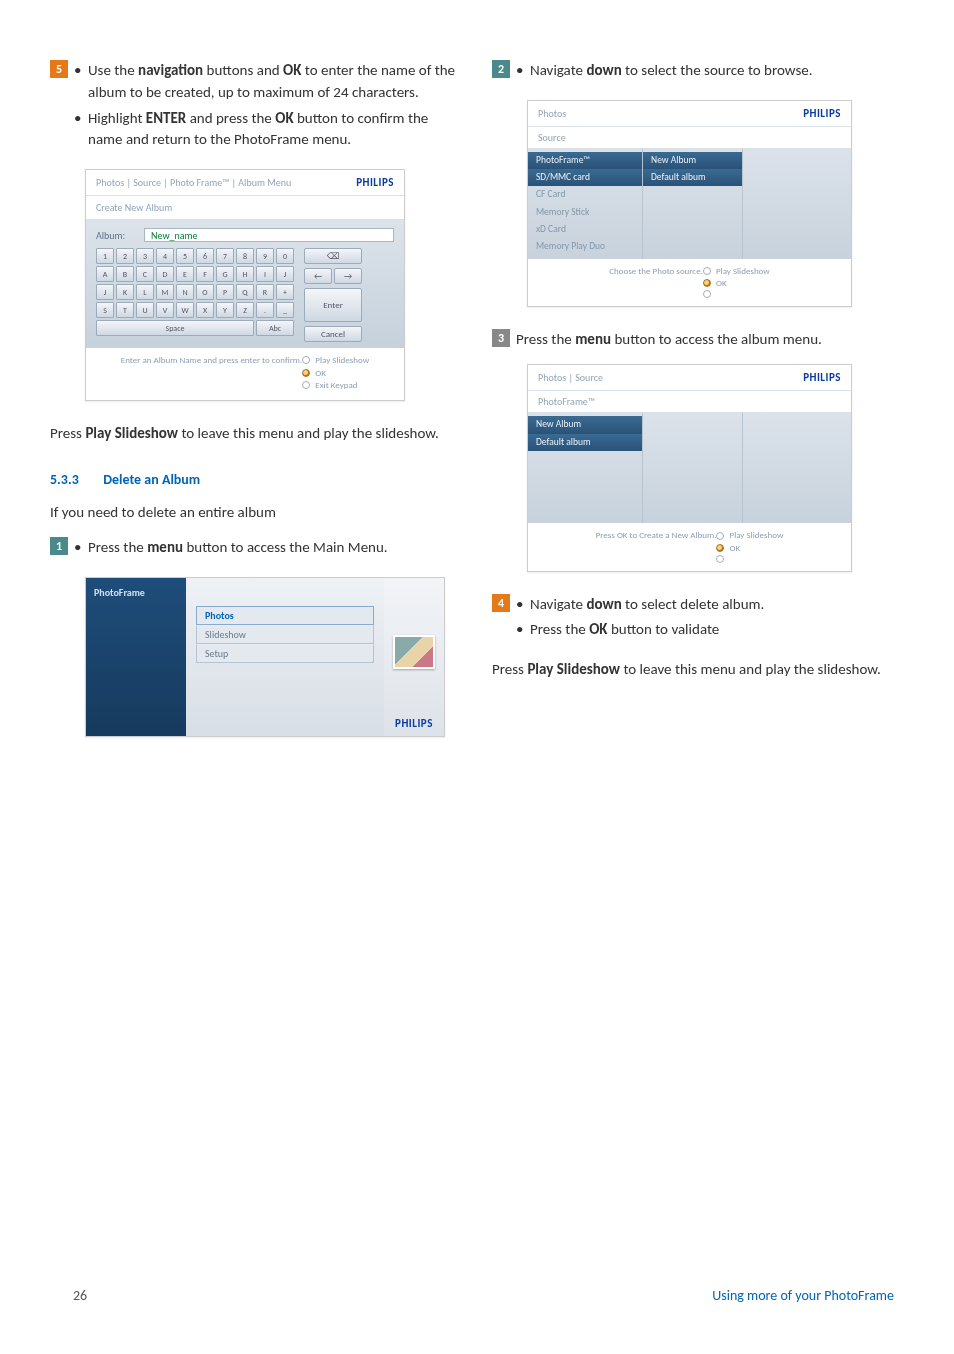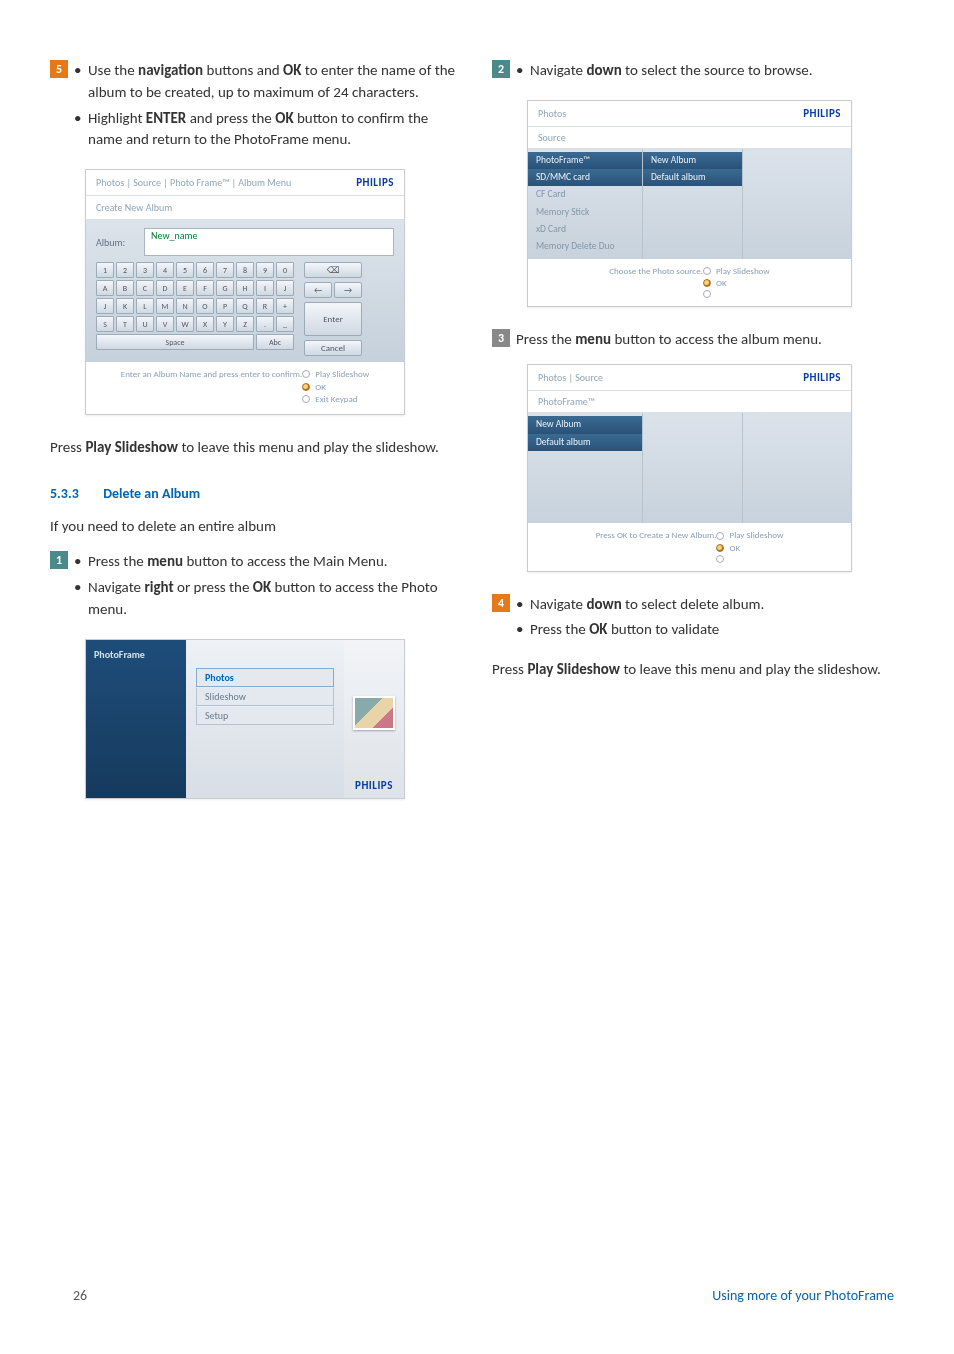--- a/index.html
+++ b/index.html
@@ -19,39 +19,39 @@
   strong { font-weight: bold; }
   .screenshot { background: #fff; border: 1px solid #ccc; margin: 12px 0 22px 35px; font-size: 10px; box-shadow: 0 1px 2px rgba(0,0,0,0.08); }
   .ss-brand { color: #0a3c9e; font-weight: 900; letter-spacing: 0.5px; font-size: 11px; }
   
   .ss-keypad { width: 320px; }
   .ss-kp-head { display:flex; justify-content:space-between; align-items:center; padding:6px 10px; color:#8fa6b8; border-bottom:1px solid #d8e0e8; }
   .ss-kp-sub { padding:5px 10px; color:#8fa6b8; border-bottom:1px solid #d8e0e8; }
   .ss-kp-body { background:linear-gradient(#dce3ea,#c6d1dc); padding:8px 10px 6px; }
   .ss-kp-albumrow { display:flex; align-items:center; font-size:10px; }
   .ss-kp-label { color:#5f7287; width:48px; }
-  .ss-kp-field { background:#fff; color:#0a7a3a; border:1px solid #a8b5c2; padding:1px 6px; flex:1; height:28px; line-height:12px; }
+  .ss-kp-field { background:#fff; color:#0a7a3a; border:1px solid #a8b5c2; padding:1px 6px; flex:1; height:14px; line-height:12px; }
   .kp-grid { display:flex; margin-top:6px; gap:10px; }
   .kp-keys { display:grid; grid-template-columns: repeat(10, 18px); grid-auto-rows:16px; gap:2px; }
   .kp-key { background:linear-gradient(#f3f6fa,#cfd8e2); border:1px solid #9daab8; font-size:8px; color:#556; text-align:center; line-height:14px; border-radius:1px; }
   .kp-space { grid-column: 1 / span 8; }
   .kp-abc { grid-column: 9 / span 2; }
   .kp-side { display:flex; flex-direction:column; gap:4px; width:58px; }
   .kp-sidebtn { background:linear-gradient(#f3f6fa,#cfd8e2); border:1px solid #9daab8; font-size:9px; color:#556; text-align:center; height:16px; border-radius:2px; line-height:14px; }
   .kp-arrows { display:flex; gap:2px; }
   .kp-arrows .kp-sidebtn { flex:1; }
   .kp-enter { height:34px; line-height:32px; }
   .ss-footer { display:flex; justify-content:center; align-items:flex-start; padding:6px 10px 8px; color:#8ca0b3; }
   .ss-ftext { font-size:9px; }
   .ss-fopts { font-size:9px; line-height:1.4; }
   .ss-fopts .row { display:flex; align-items:center; gap:5px; }
   .circ { width:8px; height:8px; border:1px solid #aab; border-radius:50%; display:inline-block; }
   .circ.sel { background: radial-gradient(circle at 40% 40%, #ffd27a 0 40%, #b87a1a 60%); border-color:#a07028; }
   
-  .ss-main { width:320px; display:flex; }
+  .ss-main { width:360px; display:flex; }
   .ss-main-left { background:linear-gradient(#1e4d7a,#163a5d); color:#cfe0f0; width:100px; padding:8px; font-size:10px; font-weight:600; }
   .ss-main-mid { flex:1; padding:28px 10px 8px; background:linear-gradient(#eef1f5,#d8dee6); }
   .ss-main-mid .menuitem { border:1px solid #b5c2d0; border-top-color:#e6edf4; padding:2px 8px; color:#6a7b8c; font-size:10px; background:#e4e9ef; }
   .ss-main-mid .menuitem.sel { color:#0066b3; border-color:#88aacc; font-weight:600; }
   .ss-main-right { width:60px; background:linear-gradient(#f2f4f7,#dee3e9); display:flex; flex-direction:column; justify-content:space-between; align-items:center; padding:8px 4px 6px; }
   .thumb { width:42px; height:34px; border:2px solid #fff; box-shadow:0 1px 2px rgba(0,0,0,0.3); background:linear-gradient(135deg,#8aa 0 40%,#e8d4a8 40% 70%,#c78 70%); }
   
   .ss-src { width:325px; }
   .ss-src-head { display:flex; justify-content:space-between; padding:6px 10px; color:#8fa6b8; border-bottom:1px solid #d8e0e8; }
   .ss-src-sub { padding:4px 10px; color:#8fa6b8; border-bottom:1px solid #d8e0e8; }
@@ -182,21 +182,20 @@
       <span class="secnum">5.3.3</span>
       <span>Delete an Album</span>
     </h3>
 
     <p class="para">If you need to delete an entire album</p>
 
     <div class="para" style="display:flex;">
       <span class="step-num teal">1</span>
       <ul class="bullets" style="flex:1;">
         <li><span>Press the </span><strong>menu</strong><span> button to access the Main Menu.</span></li>
-        <li><span>Navigate </span><strong>right</strong><span> or press the </span><strong>OK</strong><span> button to access the Photo menu.</span></li>
       </ul>
     </div>
 
     <div class="screenshot ss-main" style="height:160px;">
       <div class="ss-main-left"><span>PhotoFrame</span></div>
       <div class="ss-main-mid">
         <div class="menuitem sel">Photos</div>
         <div class="menuitem">Slideshow</div>
         <div class="menuitem">Setup</div>
       </div>
@@ -224,21 +223,21 @@
         <span class="ss-brand">PHILIPS</span>
       </div>
       <div class="ss-src-sub">Source</div>
       <div class="ss-src-body">
         <div class="src-col a">
           <div class="src-item sel">PhotoFrame™</div>
           <div class="src-item sel">SD/MMC card</div>
           <div class="src-item">CF Card</div>
           <div class="src-item">Memory Stick</div>
           <div class="src-item">xD Card</div>
-          <div class="src-item">Memory Delete Duo</div>
+          <div class="src-item">Memory Play Duo</div>
         </div>
         <div class="src-col b">
           <div class="src-item sel">New Album</div>
           <div class="src-item sel">Default album</div>
         </div>
         <div class="src-col c"></div>
       </div>
       <div class="ss-footer">
         <span class="ss-ftext">Choose the Photo source.</span>
         <div class="ss-fopts">

